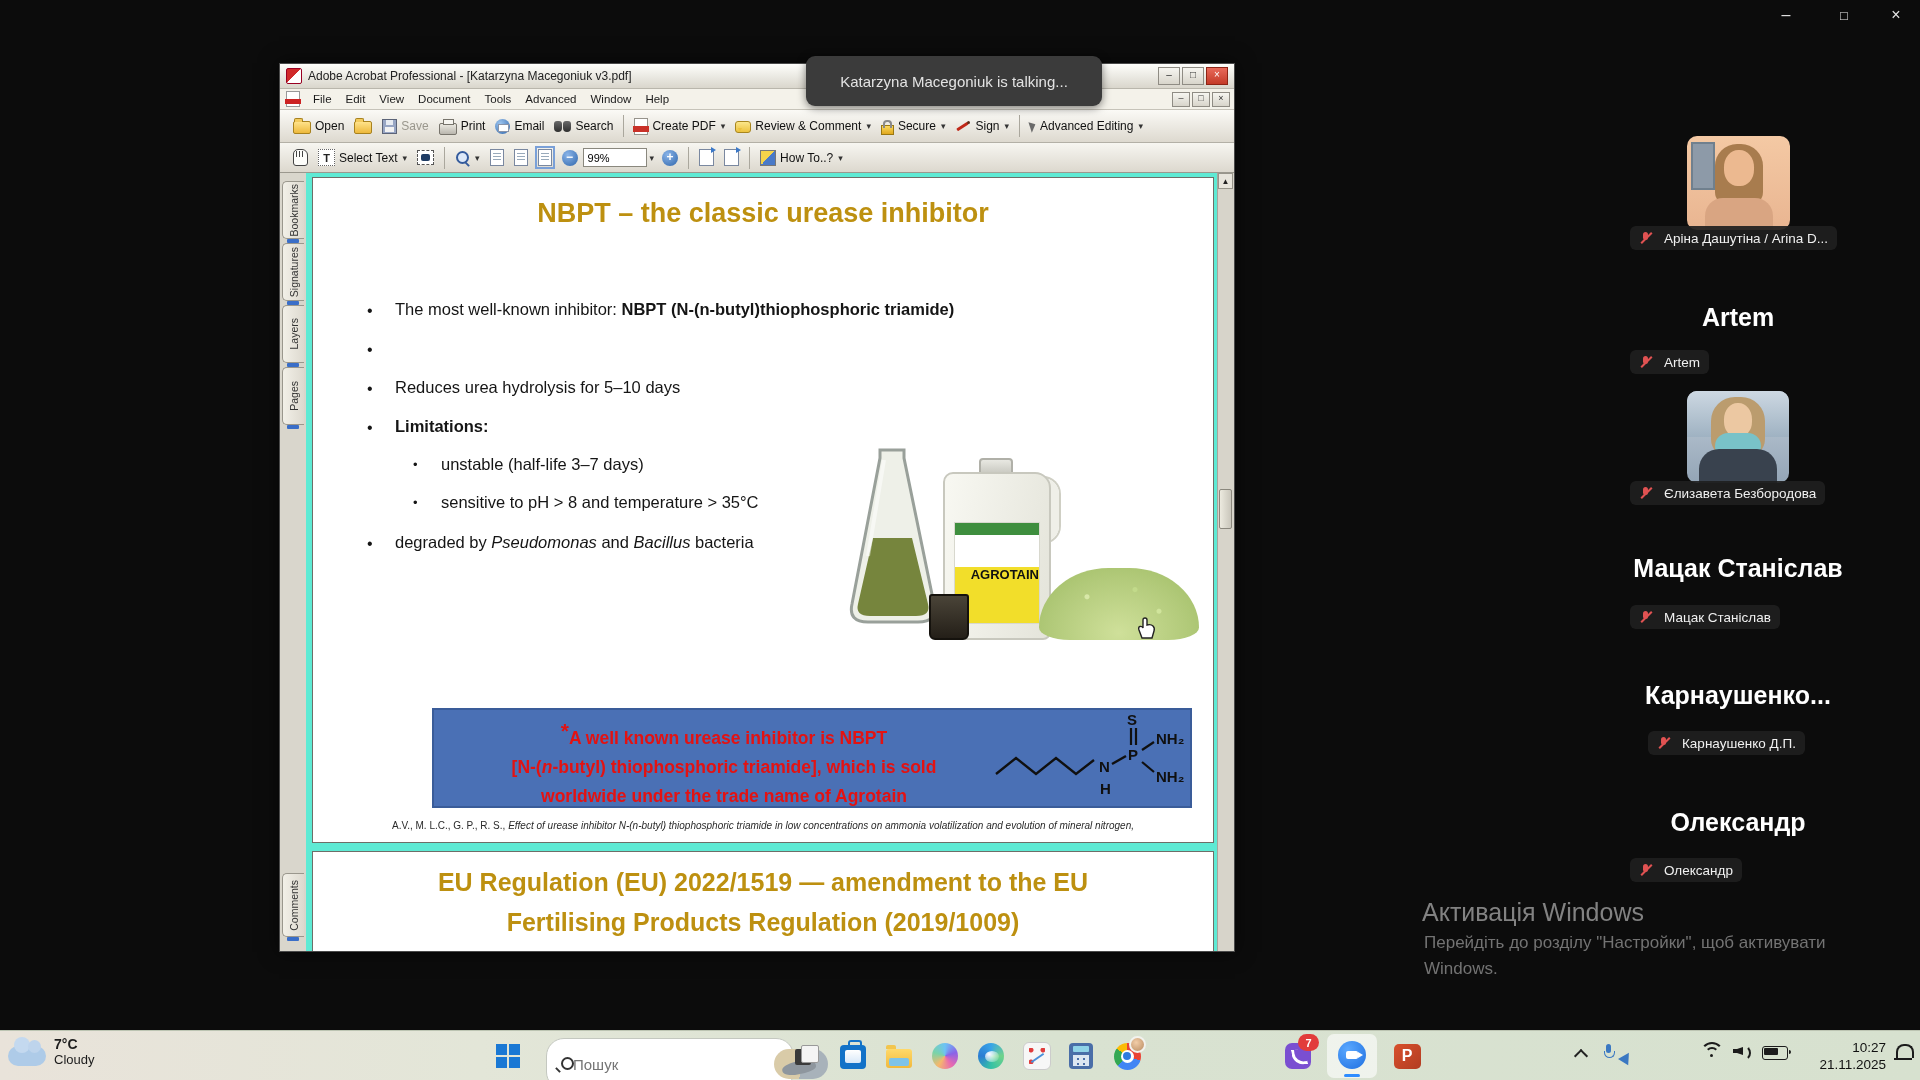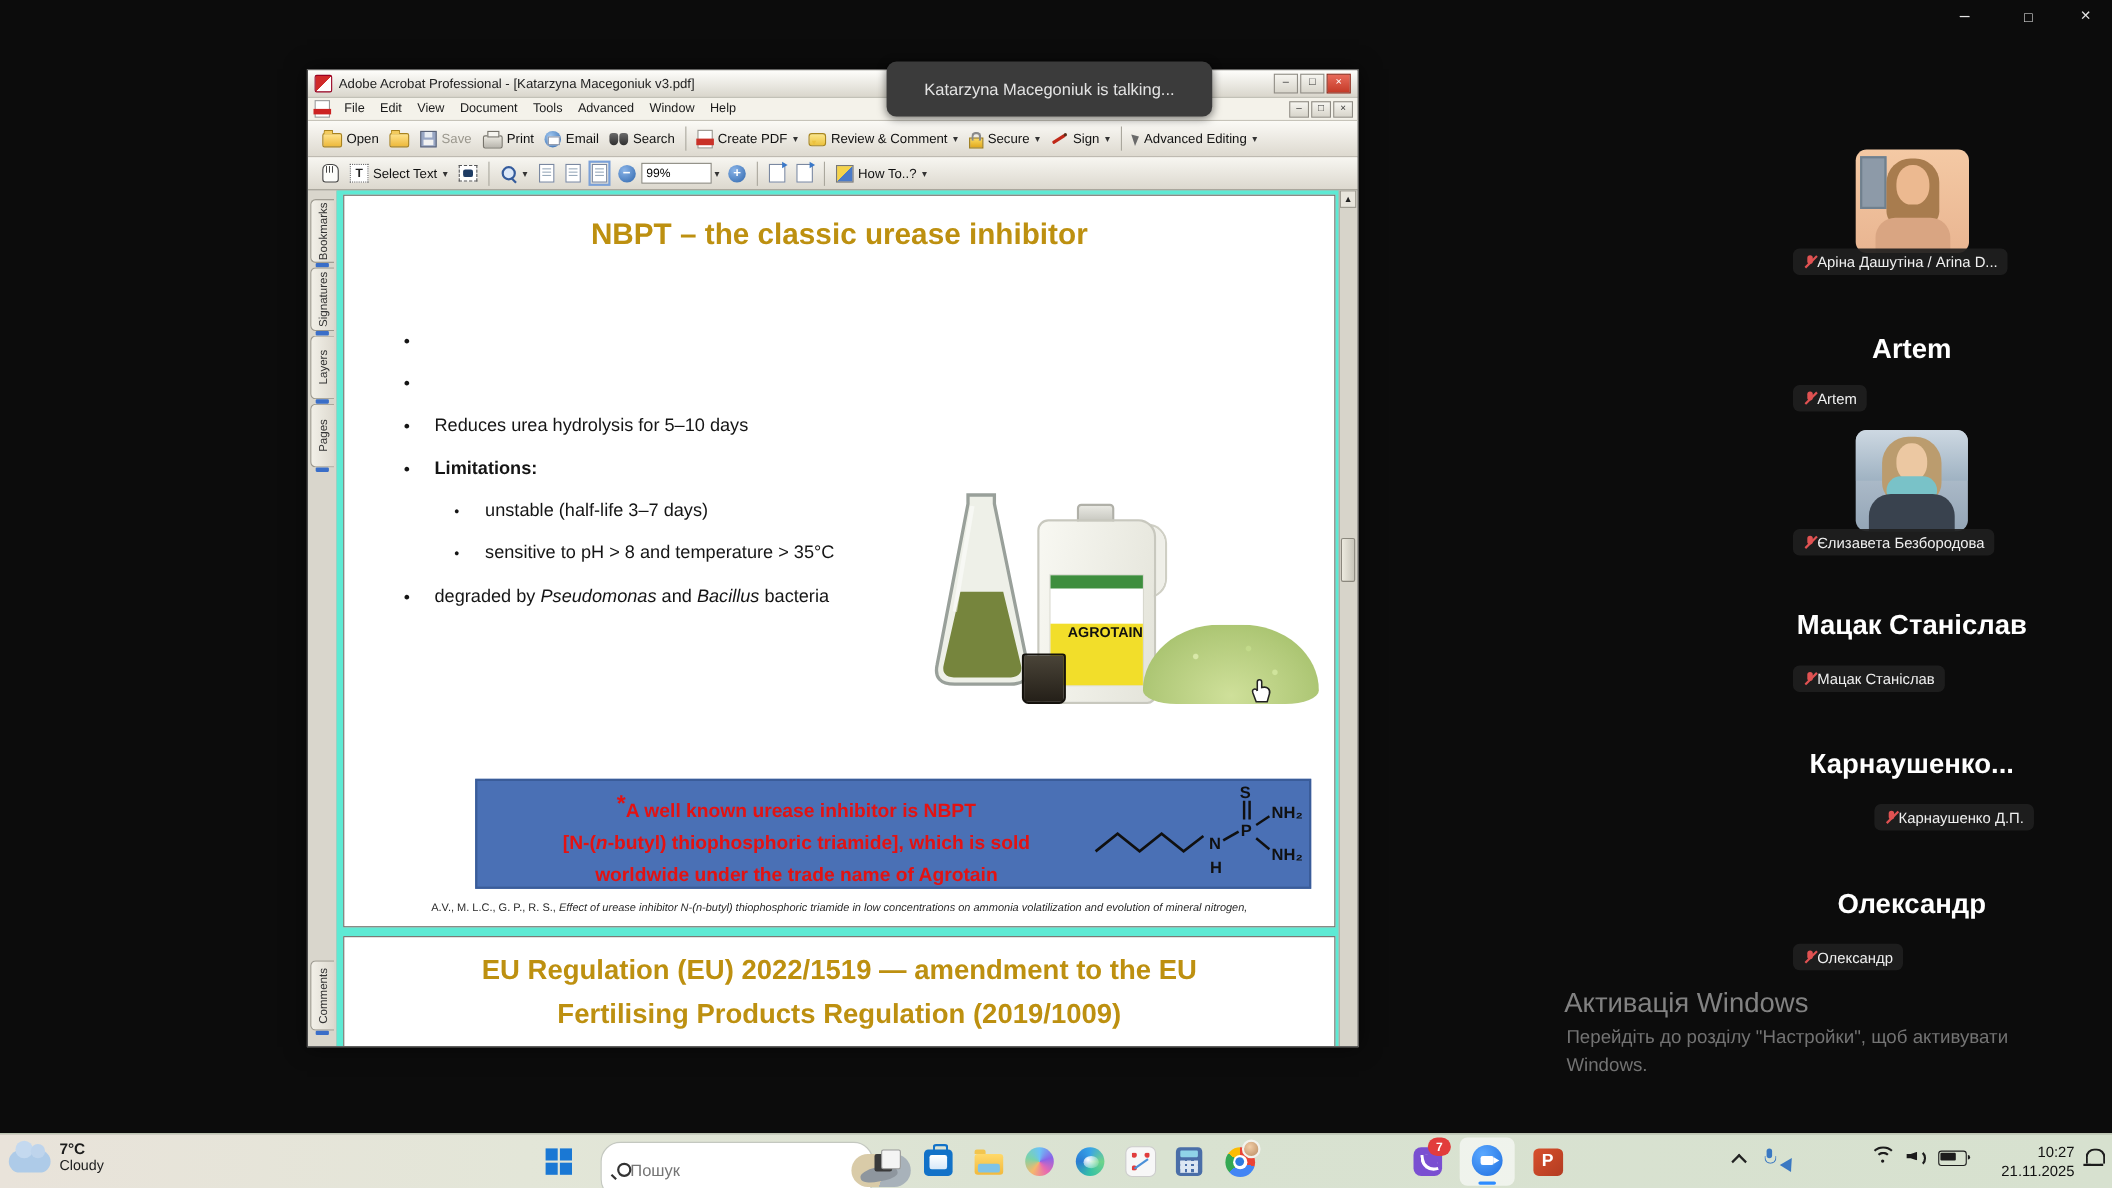--- a/index.html
+++ b/index.html
@@ -112,21 +112,21 @@
   .bb-star{font-size:21px;vertical-align:6px}
   .chem{position:absolute;right:6px;top:2px}
   .chem text{font-family:"Liberation Sans",sans-serif;font-size:15px;fill:#101010;font-weight:bold}
   .citation{position:absolute;top:642px;left:0;width:100%;text-align:center;font-size:10px;color:#2a2a2a}
 
   
   .s2line{position:absolute;left:0;width:100%;text-align:center;font-size:25px;font-weight:bold;color:#bd9010}
 
   
   .ptile{position:absolute;border-radius:10px;overflow:hidden}
-  .ptag{position:absolute;height:24px;background:rgba(32,32,32,.92);border-radius:6px;display:inline-flex;align-items:center;gap:0;padding:0 9px;color:#f0f0f0;font-size:13.5px;white-space:nowrap}
+  .ptag{position:absolute;height:24px;background:rgba(32,32,32,.92);border-radius:6px;display:inline-flex;align-items:center;gap:12px;padding:0 9px;color:#f0f0f0;font-size:13.5px;white-space:nowrap}
   .pbig{position:absolute;left:1620px;width:236px;text-align:center;font-size:25px;font-weight:bold;color:#fff}
   .micmute{width:13px;height:15px;position:relative;flex:0 0 auto}
   .micmute::before{content:"";position:absolute;left:4px;top:1px;width:5px;height:8px;background:#e05252;border-radius:3px}
   .micmute::after{content:"";position:absolute;left:0;top:6px;width:15px;height:2px;background:#e05252;transform:rotate(-45deg)}
   .p1-hair{position:absolute;left:28px;top:8px;width:48px;height:62px;background:#a87c4e;border-radius:22px 22px 14px 14px}
   .p1-face{position:absolute;left:37px;top:14px;width:30px;height:36px;background:#ecb990;border-radius:48% 48% 45% 45%}
   .p1-body{position:absolute;left:18px;top:62px;width:68px;height:32px;background:#d9a582;border-radius:18px 18px 0 0}
   .p1-door{position:absolute;left:4px;top:6px;width:20px;height:44px;background:#8d9aa8;border:2px solid #70808e}
   .p2-sea{position:absolute;left:0;top:0;width:100%;height:46px;background:linear-gradient(#cdd8e2,#9fb2c2)}
   .p2-hair{position:absolute;left:24px;top:6px;width:54px;height:60px;background:#bb9c6e;border-radius:24px 24px 18px 18px}
@@ -369,20 +369,21 @@
           <span>Comments</span>
         </div>
     </div>
 
     <div class="pages">
 
       <div class="page" style="top:4px;height:666px">
         <div class="s-title">NBPT – the classic urease inhibitor</div>
 
         <span class="bdot" style="left:54px;top:124px">•</span>
+        <div class="brow" style="left:82px;top:122px"><span>The most well-known inhibitor: </span><span class="bold">NBPT (N-(n-butyl)thiophosphoric triamide)</span></div>
 
         <span class="bdot" style="left:54px;top:163px">•</span>
 
         <span class="bdot" style="left:54px;top:202px">•</span>
         <div class="brow" style="left:82px;top:200px">Reduces urea hydrolysis for 5–10 days</div>
 
         <span class="bdot" style="left:54px;top:241px">•</span>
         <div class="brow bold" style="left:82px;top:239px">Limitations:</div>
 
         <span class="bdot" style="left:100px;top:279px;font-size:13px">•</span>
@@ -483,21 +484,21 @@
   <span>Єлизавета Безбородова</span>
 </div>
 
 <div class="pbig" style="top:554px">Мацак Станіслав</div>
 <div class="ptag" style="left:1630px;top:605px">
   <span class="micmute"></span>
   <span>Мацак Станіслав</span>
 </div>
 
 <div class="pbig" style="top:681px">Карнаушенко...</div>
-<div class="ptag" style="left:1704px;top:731px">
+<div class="ptag" style="left:1648px;top:731px">
   <span class="micmute"></span>
   <span>Карнаушенко Д.П.</span>
 </div>
 
 <div class="pbig" style="top:808px">Олександр</div>
 <div class="ptag" style="left:1630px;top:858px">
   <span class="micmute"></span>
   <span>Олександр</span>
 </div>
 

